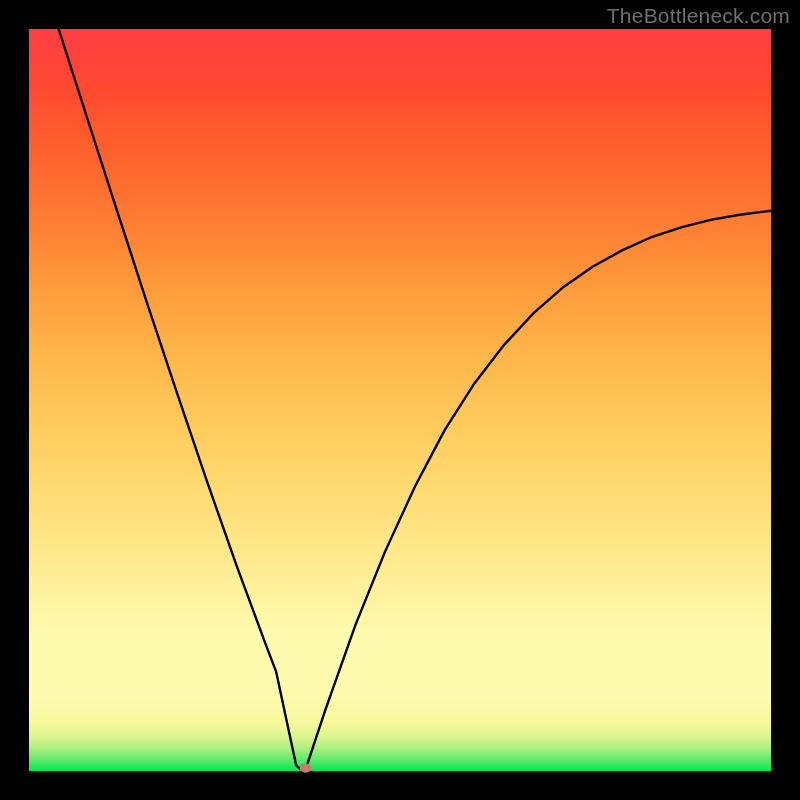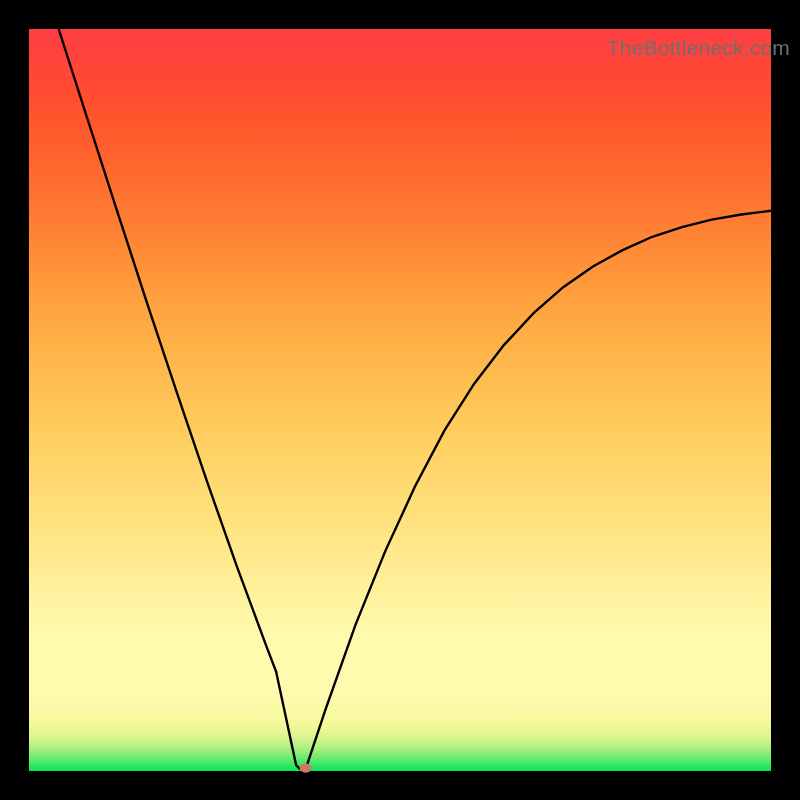--- a/index.html
+++ b/index.html
@@ -7,21 +7,20 @@
   body { background: #000; font-family: Arial, Helvetica, sans-serif; position: relative; }
 
   .attribution {
     position: absolute;
     top: 4px;
     right: 10px;
     color: #6f6f6f;
     font-size: 21px;
     letter-spacing: 0.2px;
     z-index: 10;
-    margin-top: 32px;
   }
 
   .plot-frame {
     position: absolute;
     left: 29px;
     top: 29px;
     width: 742px;
     height: 742px;
     background: linear-gradient(
       to top,

